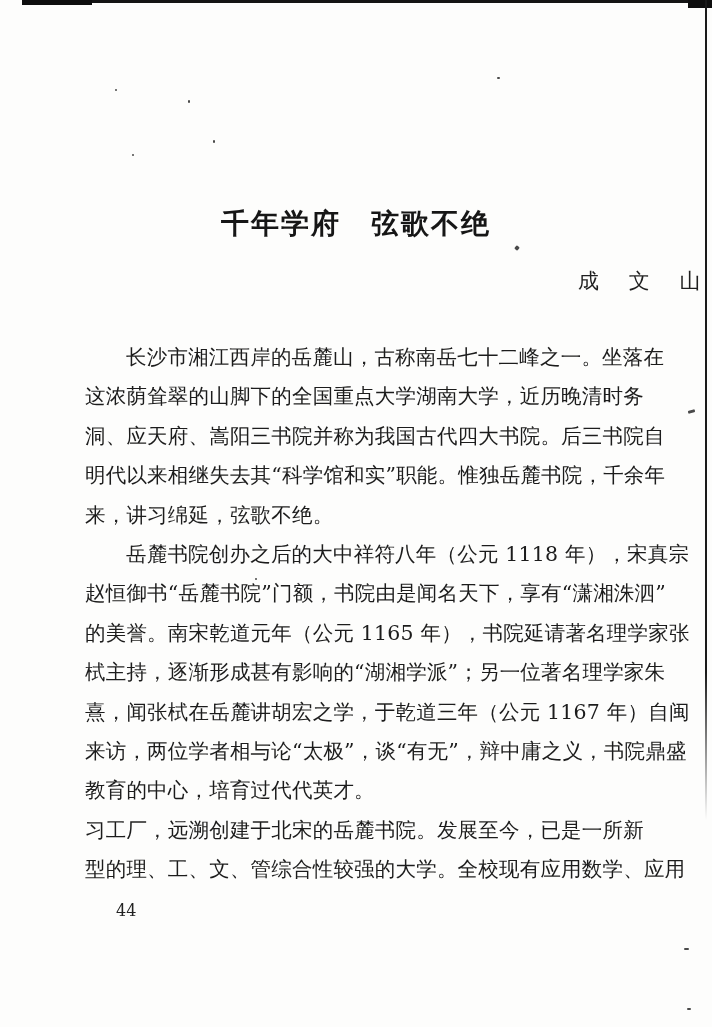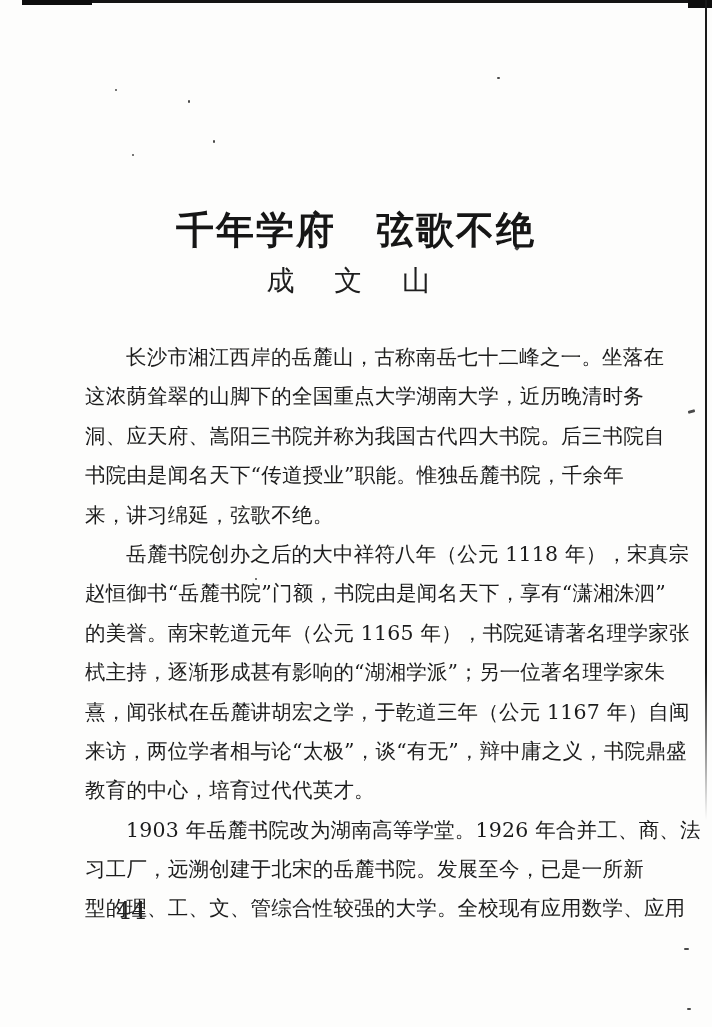--- a/index.html
+++ b/index.html
@@ -21,28 +21,28 @@
     background:linear-gradient(to bottom,#1a1a1a 0%,#1a1a1a 82%,rgba(26,26,26,0) 100%);
   }
   .speck{position:absolute;background:#4a4a4a;border-radius:1px;}
 
   
   .title{
     position:absolute;top:183px;left:0;width:100%;
     text-align:center;
     font-family:"DejaVu Sans","Liberation Sans",sans-serif;
     font-weight:800;
-    font-size:38px;line-height:44px;
+    font-size:28px;line-height:44px;
     letter-spacing:2px;
     color:#161616;
   }
   .author{
     position:absolute;top:268px;left:0;width:100%;
-    text-align:center;
-    font-size:28px;line-height:26px;
+    text-align:right;
+    font-size:21px;line-height:26px;
     letter-spacing:0.55em;
     font-weight:500;
     color:#1e1e1e;
   }
 
   
   .body-text{
     position:absolute;top:338px;left:85px;width:520px;
     font-size:20.5px;
   }
@@ -52,21 +52,21 @@
     white-space:nowrap;
     text-align:justify;
     text-align-last:justify;
     letter-spacing:0.2px;
   }
   .line.first{text-indent:2em;}
   .line.para-end{text-align-last:left;}
 
   .page-number{
     position:absolute;left:116px;top:899px;
-    font-size:24px;line-height:24px;
+    font-size:16px;line-height:24px;
     color:#222;
   }
 </style>
 </head>
 <body>
 
 <div class="page">
 
   <div class="edge-top"></div>
   <div class="edge-top-thick"></div>
@@ -86,36 +86,35 @@
 
   <h1 class="title">千年学府　弦歌不绝</h1>
   <div class="author">成 文 山</div>
 
   <div class="body-text">
 
     <div class="para">
       <div class="line first">长沙市湘江西岸的岳麓山，古称南岳七十二峰之一。坐落在</div>
       <div class="line">这浓荫耸翠的山脚下的全国重点大学湖南大学，近历晚清时务</div>
       <div class="line">洞、应天府、嵩阳三书院并称为我国古代四大书院。后三书院自</div>
-      <div class="line">书院由是闻名天下“传道授业”职能。惟独岳麓书院，千余年</div>
+      <div class="line">明代以来相继失去其“科学馆和实”职能。惟独岳麓书院，千余年</div>
       <div class="line para-end">来，讲习绵延，弦歌不绝。</div>
     </div>
 
     <div class="para">
       <div class="line first">岳麓书院创办之后的大中祥符八年（公元 1118 年），宋真宗</div>
       <div class="line">赵恒御书“岳麓书院”门额，书院由是闻名天下，享有“潇湘洙泗”</div>
       <div class="line">的美誉。南宋乾道元年（公元 1165 年），书院延请著名理学家张</div>
       <div class="line">栻主持，逐渐形成甚有影响的“湖湘学派”；另一位著名理学家朱</div>
       <div class="line">熹，闻张栻在岳麓讲胡宏之学，于乾道三年（公元 1167 年）自闽</div>
       <div class="line">来访，两位学者相与论“太极”，谈“有无”，辩中庸之义，书院鼎盛</div>
       <div class="line para-end">教育的中心，培育过代代英才。</div>
     </div>
 
     <div class="para">
-      <div class="line first">1903 年岳麓书院改为湖南高等学堂。1926 年合并工、商、法</div>
       <div class="line">习工厂，远溯创建于北宋的岳麓书院。发展至今，已是一所新</div>
       <div class="line">型的理、工、文、管综合性较强的大学。全校现有应用数学、应用</div>
 
     </div>
 
   </div>
 
   <div class="page-number">44</div>
 
 </div>

